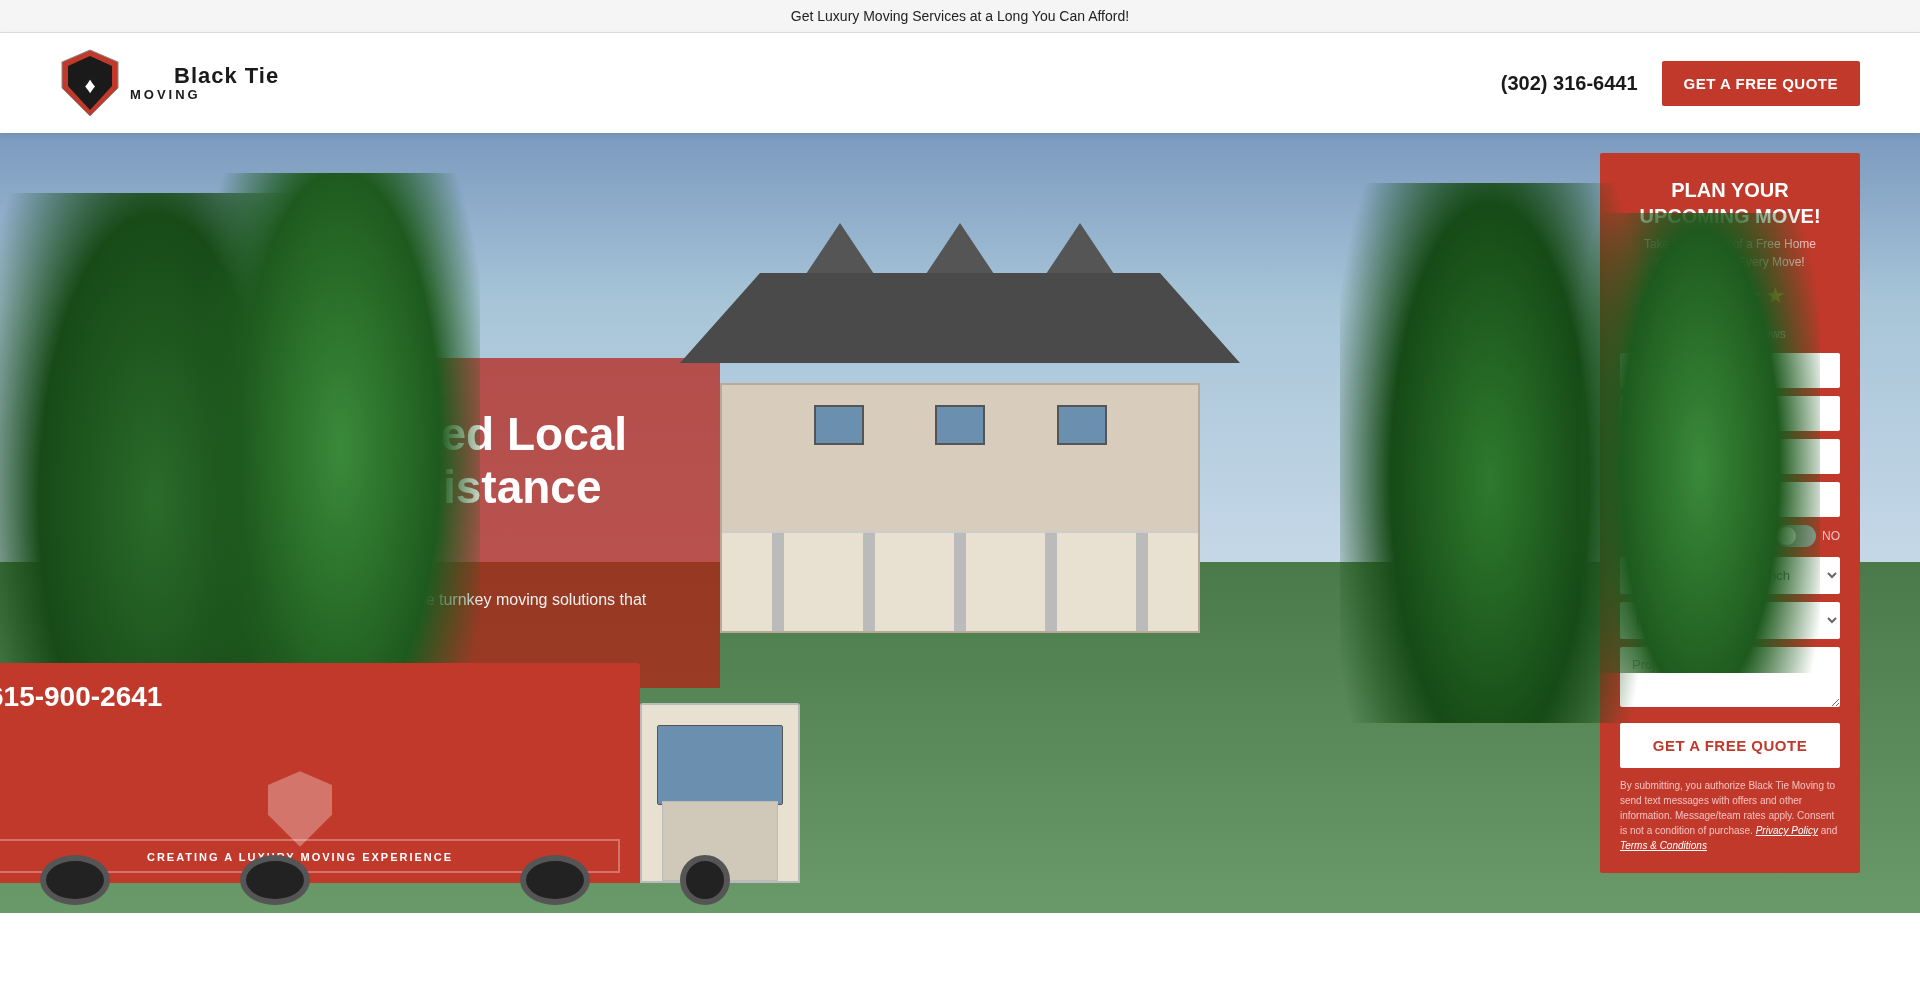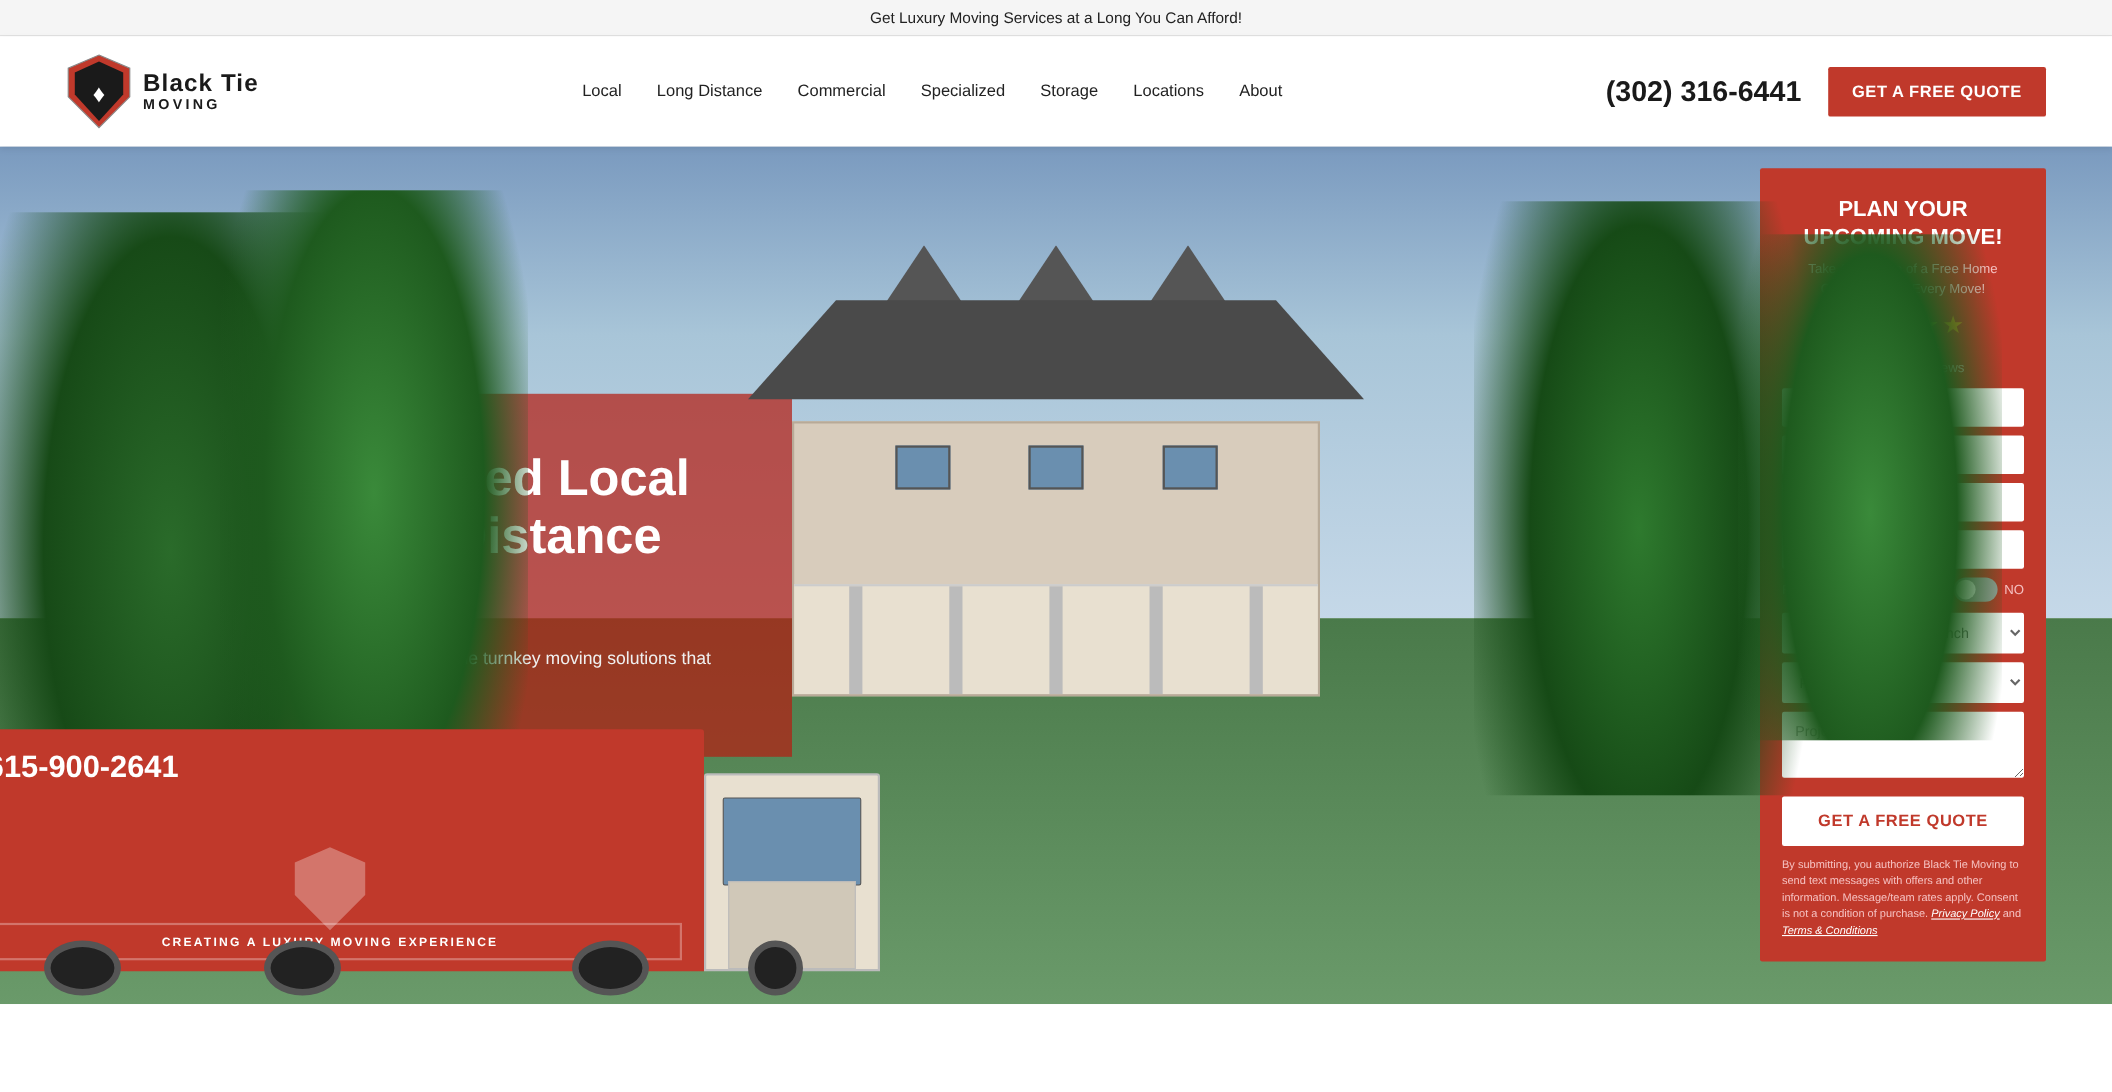--- a/index.html
+++ b/index.html
@@ -40,20 +40,21 @@
     .logo-text {
       display: flex;
       flex-direction: column;
       line-height: 1.1;
     }
     .logo-text-top {
       font-size: 22px;
       font-weight: 800;
       color: #1a1a1a;
       letter-spacing: 1px;
+      margin-left: 44px;
     }
     .logo-text-bottom {
       font-size: 13px;
       font-weight: 600;
       color: #1a1a1a;
       letter-spacing: 3px;
     }
     .navbar-nav {
       display: flex;
       align-items: center;
@@ -65,21 +66,21 @@
       color: #222;
       font-size: 15px;
       font-weight: 500;
     }
     .navbar-right {
       display: flex;
       align-items: center;
       gap: 24px;
     }
     .phone-number {
-      font-size: 26px;
+      font-size: 20px;
       font-weight: 700;
       color: #1a1a1a;
     }
     .btn-quote-nav {
       background: #c0392b;
       color: #fff;
       border: none;
       padding: 14px 22px;
       font-size: 15px;
       font-weight: 700;
@@ -295,29 +296,20 @@
       <polygon points="30,2 58,14 58,40 30,68 2,40 2,14" fill="#c0392b" stroke="#888" stroke-width="1"></polygon>
       <polygon points="30,8 52,18 52,38 30,62 8,38 8,18" fill="#1a1a1a"></polygon>
       <text x="30" y="45" text-anchor="middle" fill="white" font-size="22" font-weight="900">♦</text>
     </svg>
     <div class="logo-text">
       <span class="logo-text-top">Black Tie</span>
       <span class="logo-text-bottom">MOVING</span>
     </div>
   </a>
 
-  <ul class="navbar-nav">
-    <li><a href="#">Local</a></li>
-    <li><a href="#">Long Distance</a></li>
-    <li><a href="#">Commercial</a></li>
-    <li><a href="#">Specialized</a></li>
-    <li><a href="#">Storage</a></li>
-    <li><a href="#">Locations</a></li>
-    <li><a href="#">About</a></li>
-  </ul>
 
   <div class="navbar-right">
     <span class="phone-number">(302) 316-6441</span>
     <button class="btn-quote-nav">Get A Free Quote</button>
   </div>
 </nav>
 
 <section class="hero">
 
   <div class="sky"></div>

